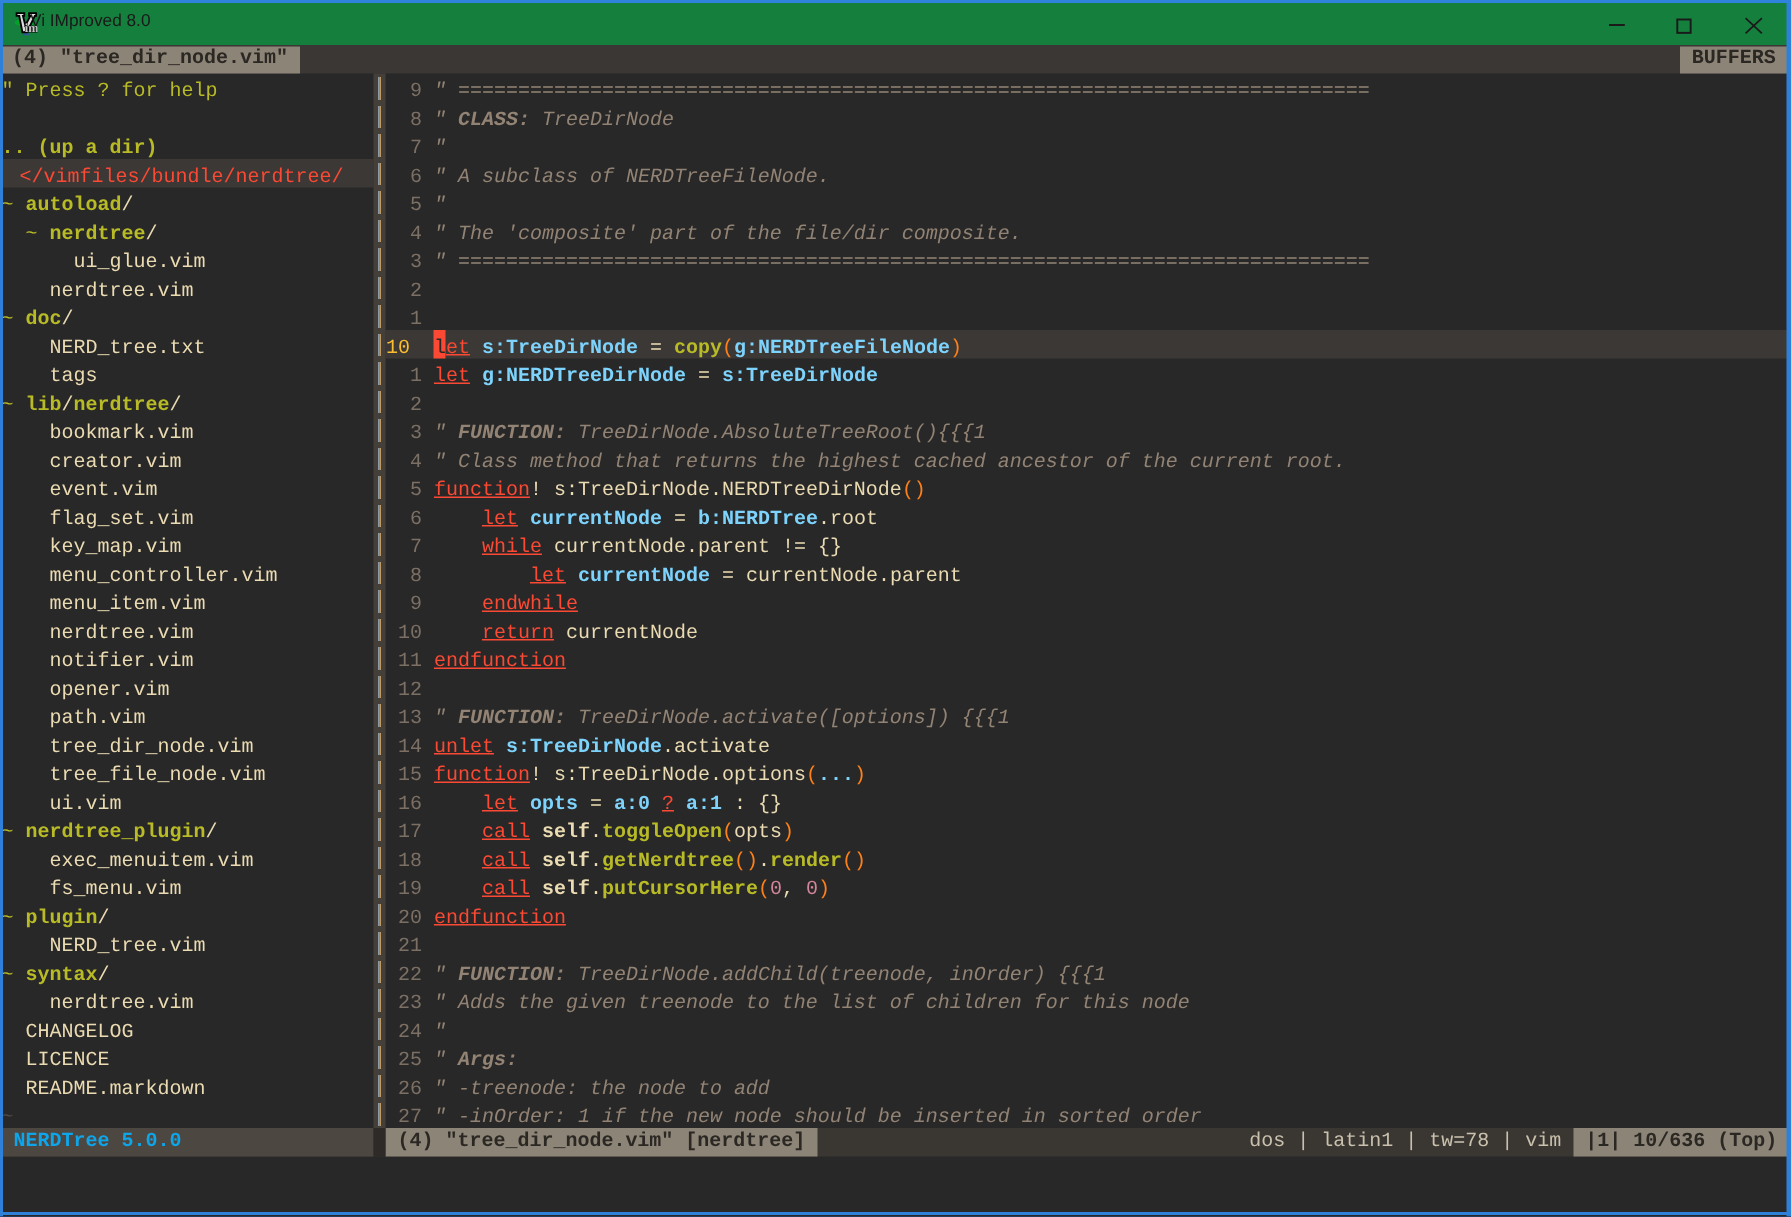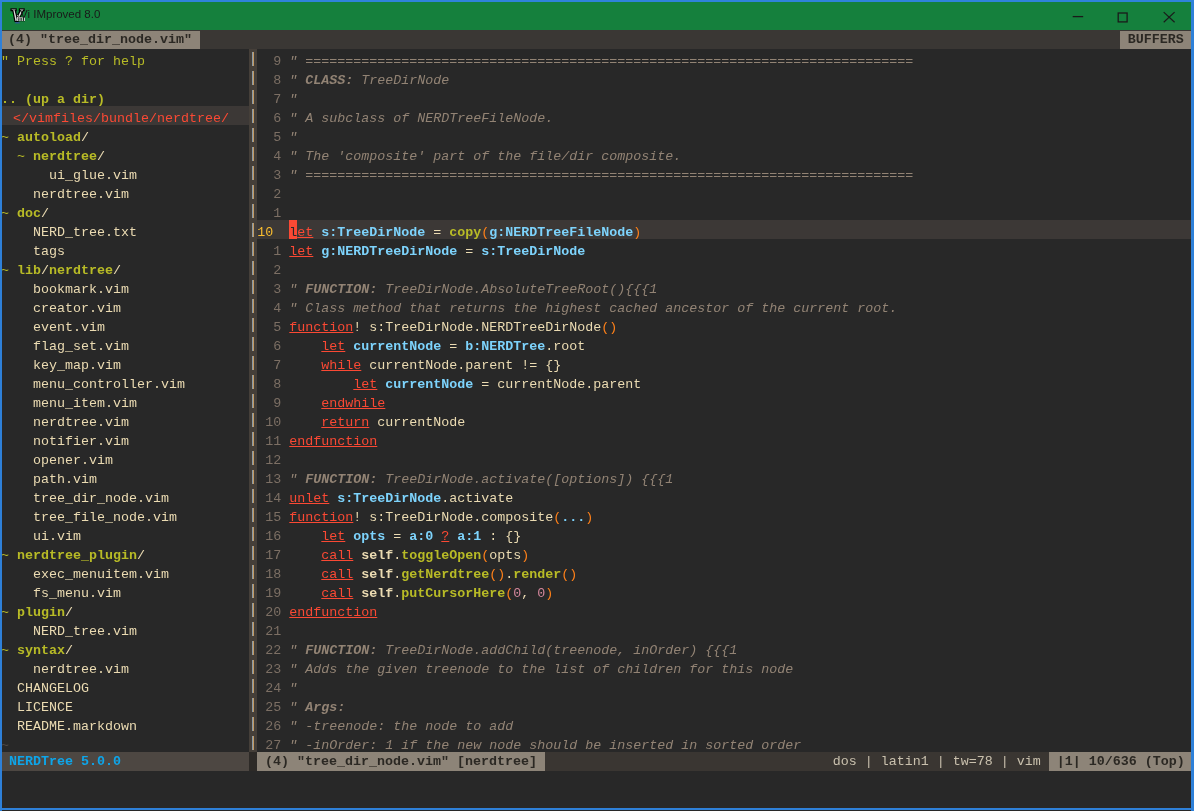--- a/index.html
+++ b/index.html
@@ -142,21 +142,21 @@
 <span class="lnr">  5 </span><span class="r">function</span><span class="fg">! s:TreeDirNode.NERDTreeDirNode</span><span class="o">()</span>
 <span class="lnr">  6 </span><span class="fg">    </span><span class="r">let</span><span class="fg"> </span><span class="b">currentNode</span><span class="fg"> = </span><span class="b">b:NERDTree</span><span class="fg">.root</span>
 <span class="lnr">  7 </span><span class="fg">    </span><span class="r">while</span><span class="fg"> currentNode.parent != {}</span>
 <span class="lnr">  8 </span><span class="fg">        </span><span class="r">let</span><span class="fg"> </span><span class="b">currentNode</span><span class="fg"> = currentNode.parent</span>
 <span class="lnr">  9 </span><span class="fg">    </span><span class="r">endwhile</span>
 <span class="lnr"> 10 </span><span class="fg">    </span><span class="r">return</span><span class="fg"> currentNode</span>
 <span class="lnr"> 11 </span><span class="r">endfunction</span>
 <span class="lnr"> 12 </span>
 <span class="lnr"> 13 </span><span class="c">" </span><span class="cb">FUNCTION:</span><span class="c"> TreeDirNode.activate([options]) {{{1</span>
 <span class="lnr"> 14 </span><span class="r">unlet</span><span class="fg"> </span><span class="b">s:TreeDirNode</span><span class="fg">.activate</span>
-<span class="lnr"> 15 </span><span class="r">function</span><span class="fg">! s:TreeDirNode.composite</span><span class="o">(</span><span class="b">...</span><span class="o">)</span>
+<span class="lnr"> 15 </span><span class="r">function</span><span class="fg">! s:TreeDirNode.options</span><span class="o">(</span><span class="b">...</span><span class="o">)</span>
 <span class="lnr"> 16 </span><span class="fg">    </span><span class="r">let</span><span class="fg"> </span><span class="b">opts</span><span class="fg"> = </span><span class="b">a:0</span><span class="fg"> </span><span class="r">?</span><span class="fg"> </span><span class="b">a:1</span><span class="fg"> : {}</span>
 <span class="lnr"> 17 </span><span class="fg">    </span><span class="r">call</span><span class="fg"> </span><span class="fgb">self</span><span class="fg">.</span><span class="grb">toggleOpen</span><span class="o">(</span><span class="fg">opts</span><span class="o">)</span>
 <span class="lnr"> 18 </span><span class="fg">    </span><span class="r">call</span><span class="fg"> </span><span class="fgb">self</span><span class="fg">.</span><span class="grb">getNerdtree</span><span class="o">()</span><span class="fg">.</span><span class="grb">render</span><span class="o">()</span>
 <span class="lnr"> 19 </span><span class="fg">    </span><span class="r">call</span><span class="fg"> </span><span class="fgb">self</span><span class="fg">.</span><span class="grb">putCursorHere</span><span class="o">(</span><span class="p">0</span><span class="fg">, </span><span class="p">0</span><span class="o">)</span>
 <span class="lnr"> 20 </span><span class="r">endfunction</span>
 <span class="lnr"> 21 </span>
 <span class="lnr"> 22 </span><span class="c">" </span><span class="cb">FUNCTION:</span><span class="c"> TreeDirNode.addChild(treenode, inOrder) {{{1</span>
 <span class="lnr"> 23 </span><span class="c">" Adds the given treenode to the list of children for this node</span>
 <span class="lnr"> 24 </span><span class="c">"</span>
 <span class="lnr"> 25 </span><span class="c">" </span><span class="cb">Args:</span>

